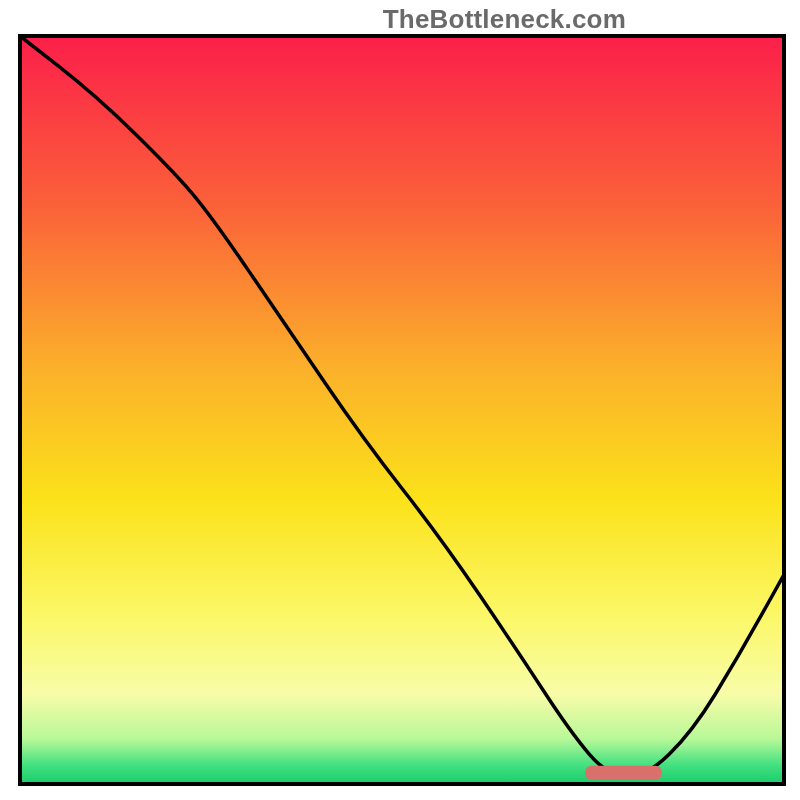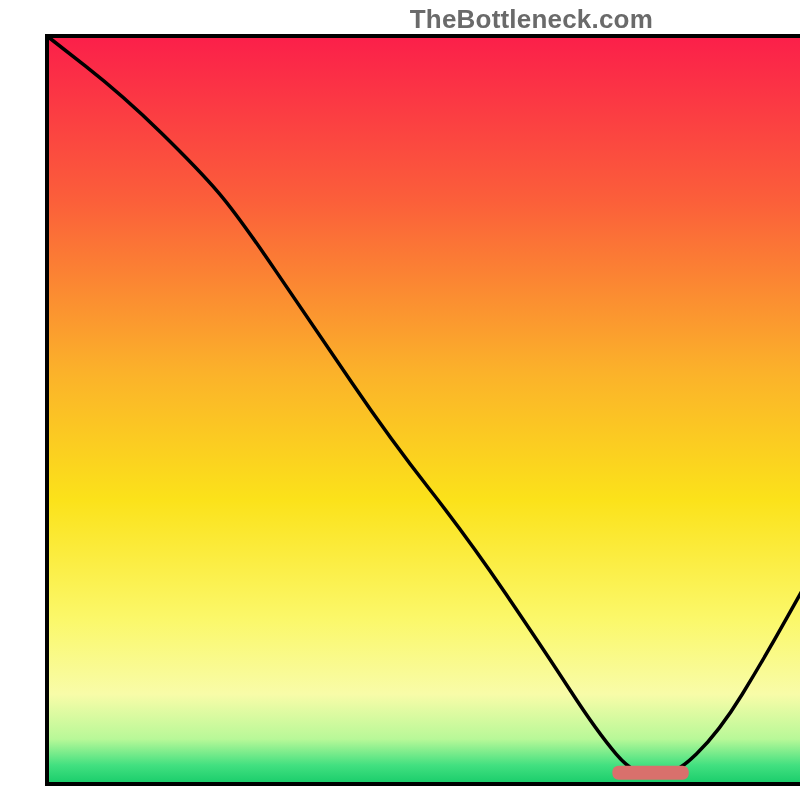--- a/index.html
+++ b/index.html
@@ -8,21 +8,20 @@
     width: 800px;
     height: 800px;
     overflow: hidden;
     background: #ffffff;
     font-family: Arial, Helvetica, sans-serif;
   }
   .stage {
     position: relative;
     width: 636px;
     height: 800px;
-    margin-left: 27px;
   }
   .watermark {
     position: absolute;
     top: 4px;
     right: 10px;
     font-size: 26px;
     font-weight: 600;
     color: #6a6a6a;
     letter-spacing: 0.2px;
     z-index: 10;

